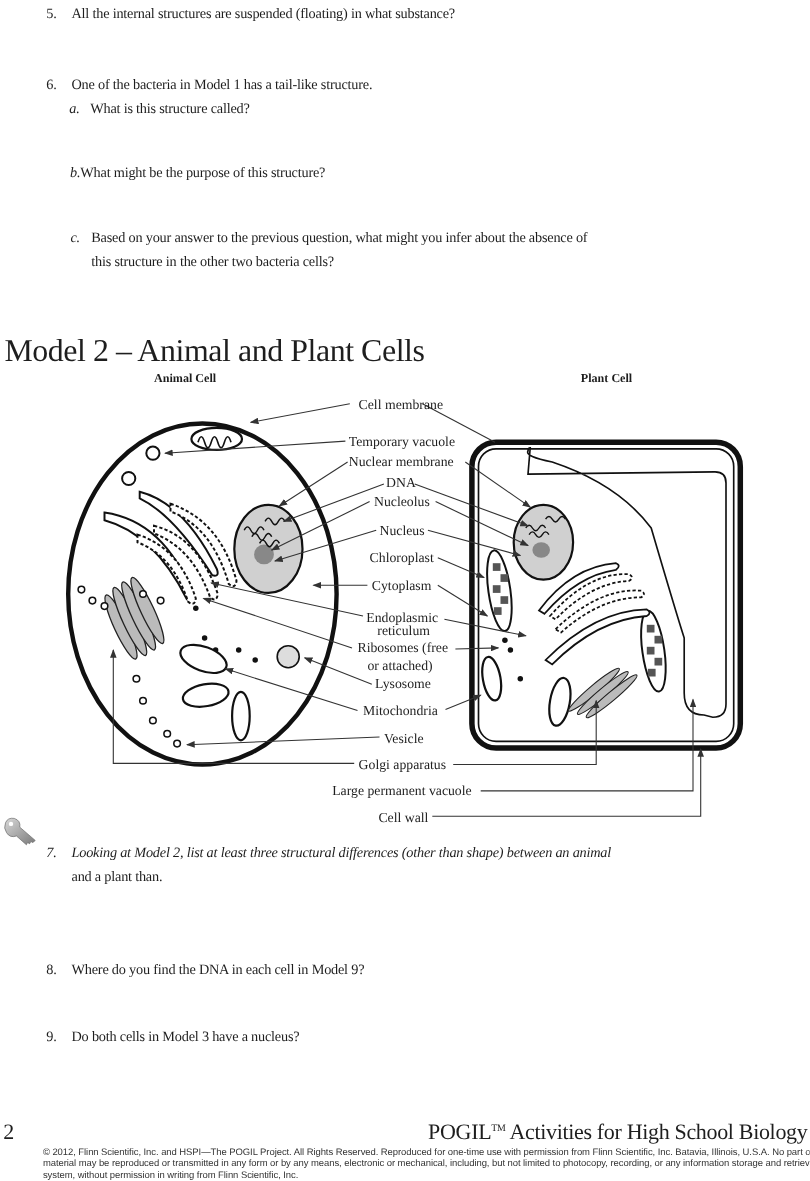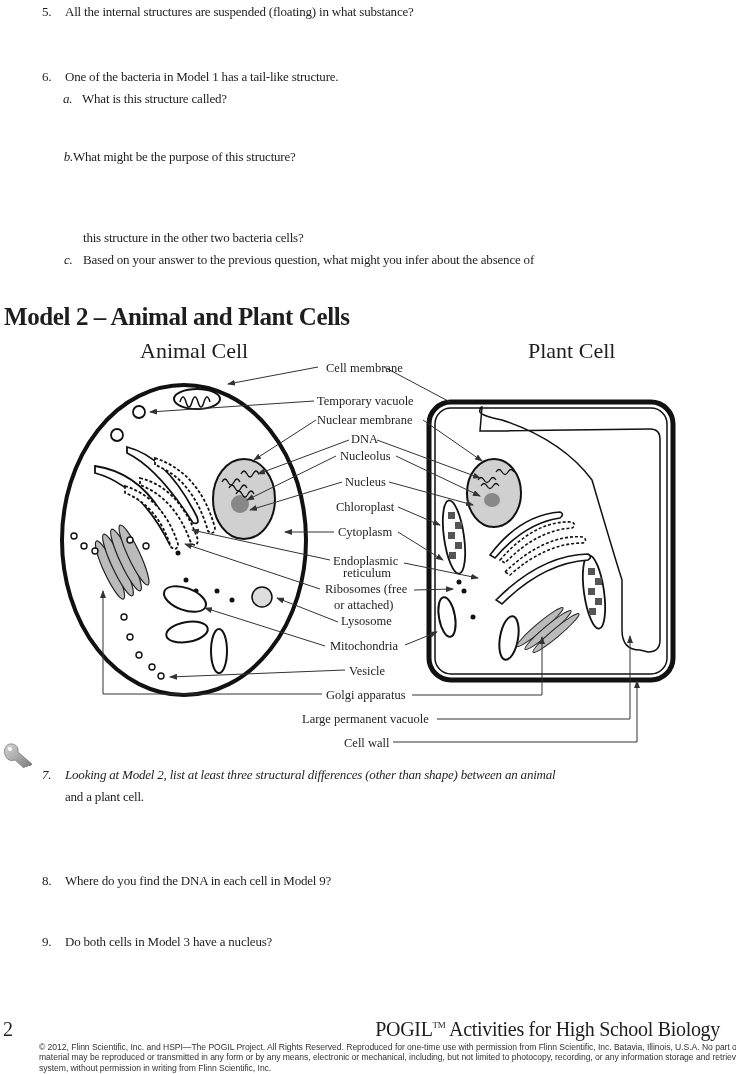--- a/index.html
+++ b/index.html
@@ -1,27 +1,27 @@
 <!DOCTYPE html>
 <html><head>
   <meta charset="utf-8">
   <style>
     html, body { margin:0; padding:0; background:#ffffff; }
     body { width:736px; height:1074px; position:relative; overflow:hidden;
            font-family:"Liberation Serif","DejaVu Serif",serif; color:#1e1e1e; }
     .q { position:absolute; font-size:13px; line-height:22px; white-space:nowrap; letter-spacing:-0.2px; }
     .num { display:inline-block; width:23px; }
     .sub { font-style:italic; display:inline-block; width:19px; }
-    #model-title { position:absolute; left:4px; top:303px; font-size:25px; font-weight:bold; letter-spacing:-0.4px; }
-    #animal-title, #plant-title { position:absolute; top:338px; font-size:22px; font-weight:normal; }
+    #model-title { position:absolute; left:4px; top:303px; font-size:29px; font-weight:normal; letter-spacing:-0.4px; }
+    #animal-title, #plant-title { position:absolute; top:338px; font-size:11px; font-weight:bold; }
     #animal-title { left:140px; } #plant-title { left:512px;margin-left:16px; }
     svg#diagram { position:absolute; left:0; top:355px; }
     .lbl { font-family:"Liberation Serif","DejaVu Serif",serif; font-size:12.5px; fill:#1e1e1e; }
     #page-number { position:absolute; left:3px; top:1018px; font-size:20px; }
-    #footer-title { position:absolute; right:16px; top:1018px; font-size:20px; letter-spacing:-0.3px;text-align:right; }
+    #footer-title { position:absolute; right:2px; top:1018px; font-size:20px; letter-spacing:-0.3px;text-align:right; }
     #footer-title sup { font-size:9px; vertical-align:top; position:relative; top:2px; }
     #copyright { position:absolute; left:3px; top:1042px; width:732px; font-family:"Liberation Sans","DejaVu Sans",sans-serif;
                  font-size:8.6px; line-height:10.4px; color:#333; letter-spacing:-0.05px;margin-left:36px; }
     #key-icon { position:absolute; left:2px; top:742px; }
   </style>
 </head>
 <body>
 
 <div class="q" style="left:42px;top:1px;">
   <span class="num">5.</span><span>All the internal structures are suspended (floating) in what substance?</span>
@@ -29,21 +29,21 @@
 
 <div class="q" style="left:42px;top:66px;">
   <span class="num">6.</span><span>One of the bacteria in Model 1 has a tail-like structure.</span>
 </div>
 <div class="q" style="left:63px;top:88px;">
   <span class="sub">a.</span><span>What is this structure called?</span>
 </div>
 <div class="q" style="left:54px;top:146px;text-align:right;">
   <span class="sub">b.</span><span>What might be the purpose of this structure?</span>
 </div>
-<div class="q" style="left:64px;top:205px;margin-top:44px;">
+<div class="q" style="left:64px;top:205px;">
   <span class="sub">c.</span><span>Based on your answer to the previous question, what might you infer about the absence of</span>
 </div>
 <div class="q" style="left:83px;top:227px;text-align:center;">
   <span>this structure in the other two bacteria cells?</span>
 </div>
 
 <div id="model-title">Model 2 – Animal and Plant Cells</div>
 <div id="animal-title">Animal Cell</div>
 <div id="plant-title">Plant Cell</div>
 
@@ -222,21 +222,21 @@
     </linearGradient>
   </defs>
   <path d="M3,6 q2,-5 8,-4 q6,2 5,8 l14,12 l-2,2 l-2,-1 l-1,2 l-2,-1 l-1,2 l-9,-8 q-6,2 -9,-3 q-3,-4 -1,-9 z" fill="url(#kg)" stroke="#666" stroke-width="0.6"></path>
   <circle cx="8" cy="7" r="2" fill="#fff"></circle>
 </svg>
 
 <div class="q" style="left:42px;top:764px;font-style:italic;">
   <span class="num">7.</span><span>Looking at Model 2, list at least three structural differences (other than shape) between an animal</span>
 </div>
 <div class="q" style="left:65px;top:786px;">
-  <span>and a plant cell.</span>
+  <span>and a plant than.</span>
 </div>
 <div class="q" style="left:42px;top:870px;">
   <span class="num">8.</span><span>Where do you find the DNA in each cell in Model 9?</span>
 </div>
 <div class="q" style="left:42px;top:931px;">
   <span class="num">9.</span><span>Do both cells in Model 3 have a nucleus?</span>
 </div>
 
 <div id="page-number">2</div>
 <div id="footer-title">

